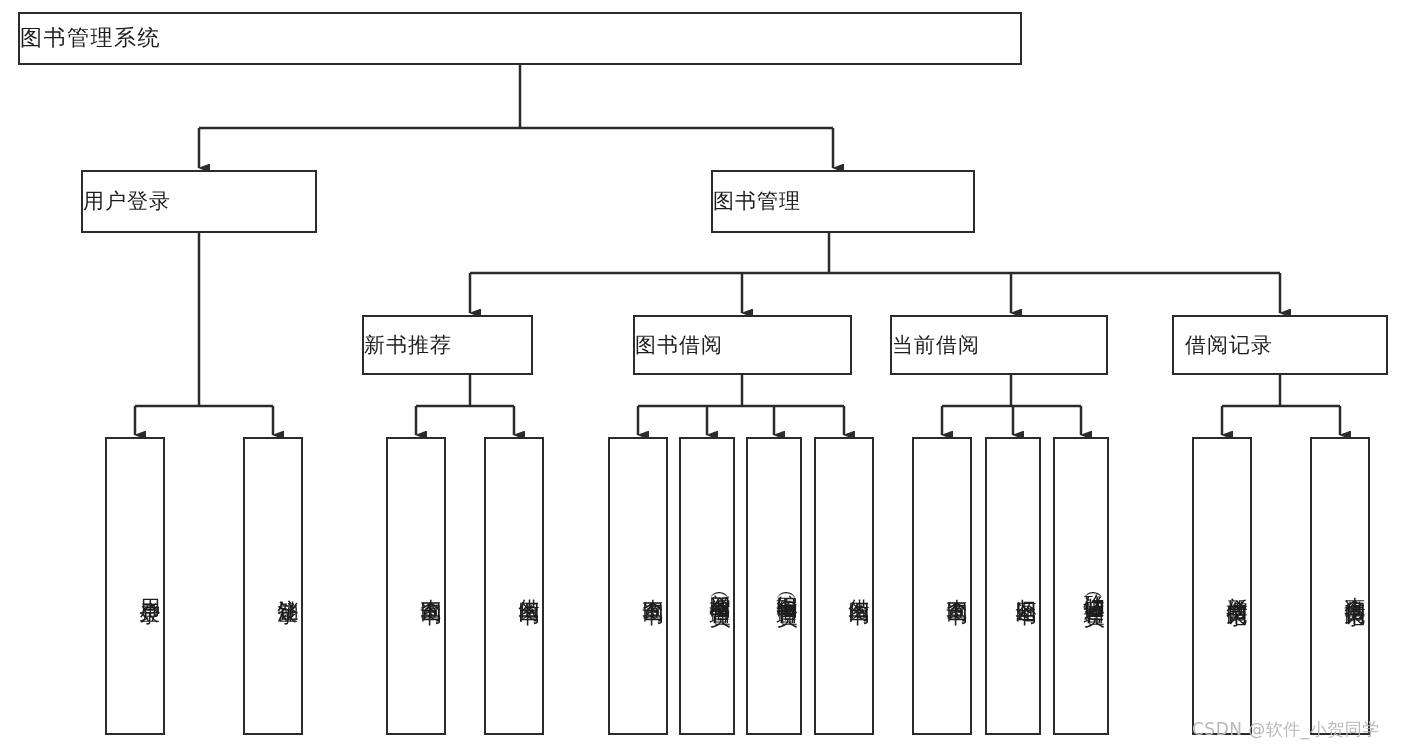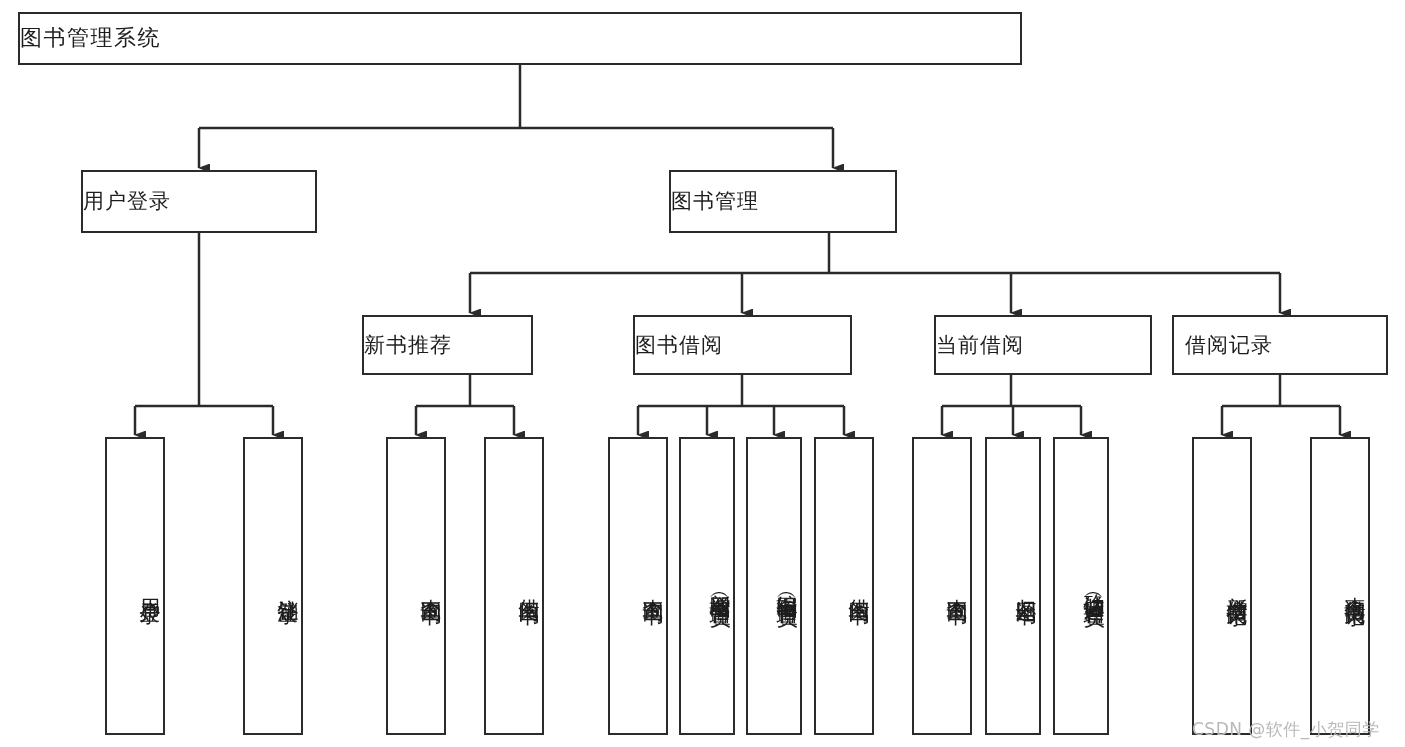--- a/index.html
+++ b/index.html
@@ -123,31 +123,31 @@
     </g>
   </svg>
 
   <div class="node root" style="left:18px;top:12px;width:1004px;height:53px;">
     <span>图书管理系统</span>
   </div>
 
   <div class="node h" style="left:81px;top:170px;width:236px;height:63px;">
     <span>用户登录</span>
   </div>
-  <div class="node h" style="left:669px;top:170px;width:228px;height:63px;">
+  <div class="node h" style="left:711px;top:170px;width:264px;height:63px;">
     <span>图书管理</span>
   </div>
 
   <div class="node h" style="left:362px;top:315px;width:171px;height:60px;">
     <span>新书推荐</span>
   </div>
   <div class="node h" style="left:633px;top:315px;width:219px;height:60px;">
     <span>图书借阅</span>
   </div>
-  <div class="node h" style="left:934px;top:315px;width:218px;height:60px;">
+  <div class="node h" style="left:890px;top:315px;width:218px;height:60px;">
     <span>当前借阅</span>
   </div>
   <div class="node h" style="left:1172px;top:315px;width:216px;height:60px;padding-left:11px;">
     <span>借阅记录</span>
   </div>
 
   <div class="node v" style="left:105px;top:437px;width:60px;height:298px;">
     <span class="vlabel">用户登录</span>
   </div>
   <div class="node v" style="left:243px;top:437px;width:60px;height:298px;">

